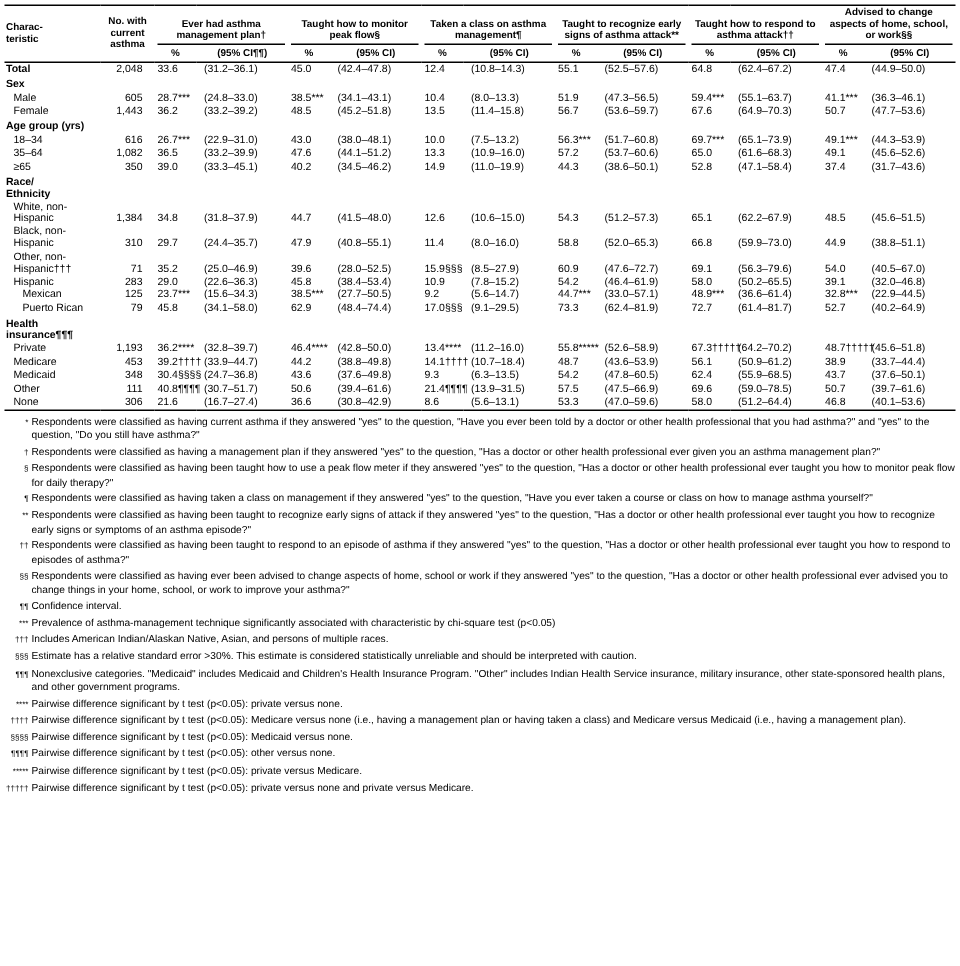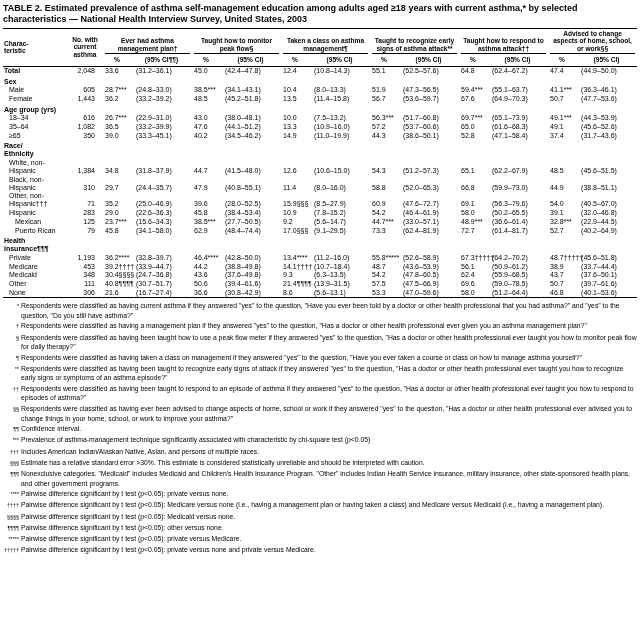--- a/index.html
+++ b/index.html
@@ -26,21 +26,20 @@
   .ind2{padding-left:12px;}
   .footnotes{margin-top:3px;}
   .fn{display:flex;font-size:6.8px;line-height:1.4;margin-bottom:1px;}
   .fm{flex:0 0 16px;width:16px;text-align:right;padding-right:2px;font-size:5.4px;line-height:1.9;}
   .ft{flex:1;}
 </style>
 </head>
 <body>
 
 <div class="page">
-  <div class="title">TABLE 2. Estimated prevalence of asthma self-management education among adults aged ≥18 years with current asthma,* by selected characteristics — National Health Interview Survey, United States, 2003</div>
 
   <table>
     <colgroup>
       <col style="width:64px">
         <col style="width:36px">
       <col style="width:28px">
         <col style="width:61px">
       <col style="width:28px">
         <col style="width:61px">
       <col style="width:28px">

